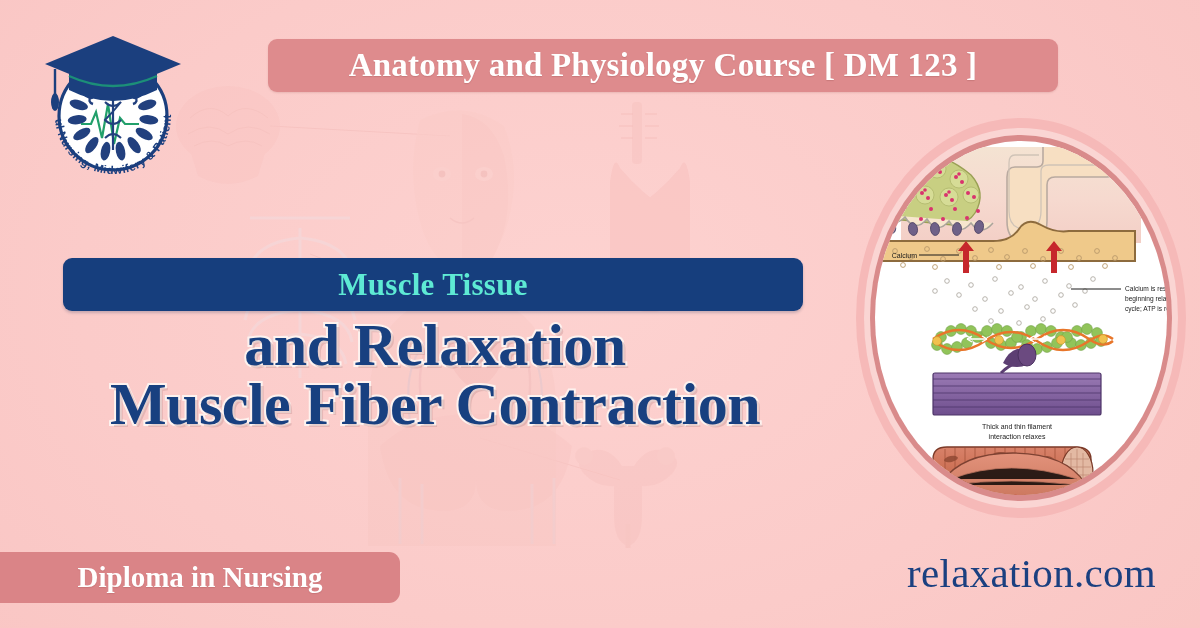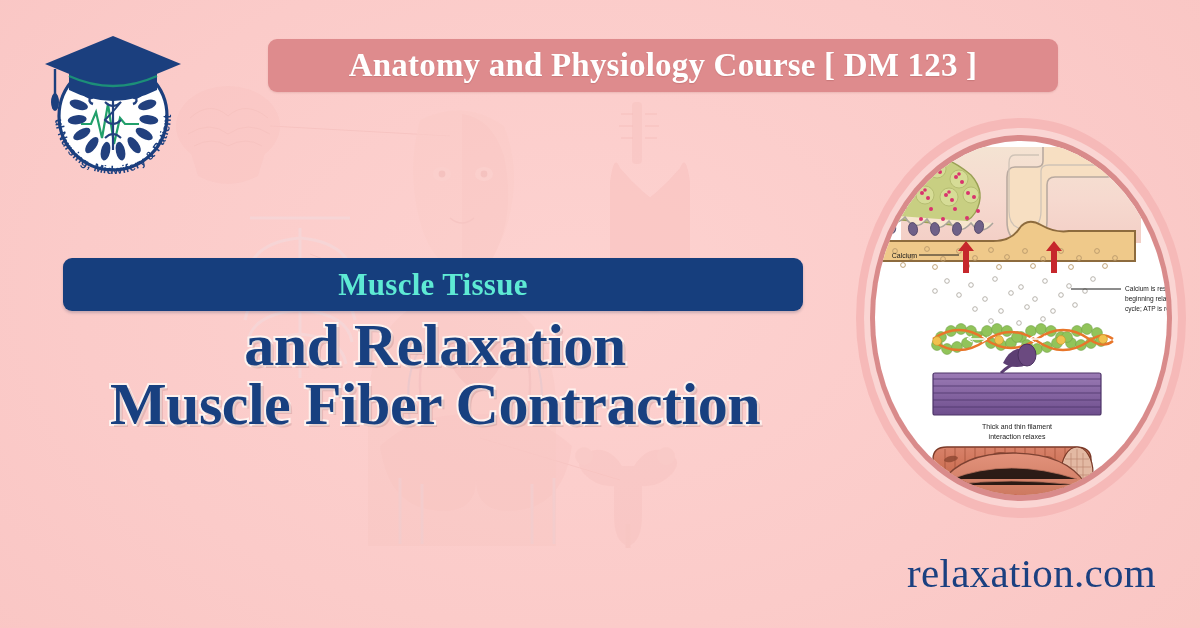--- a/index.html
+++ b/index.html
@@ -290,20 +290,23 @@
 
   <div class="subtitle-chip">
     <span class="txt">Muscle Tissue</span>
   </div>
 
   <div class="main-title">
     <span class="line">and Relaxation</span>
     <span class="line">Muscle Fiber Contraction</span>
   </div>
 
+  <div class="diploma-pill">
+    <span class="txt">Diploma in Nursing</span>
+  </div>
 
   <div class="website">relaxation.com</div>
 
   <div class="illus-wrap">
     <div class="ring-outer"></div>
     <div class="ring-mid"></div>
     <div class="ring-inner"></div>
     <div class="disc">
       <svg viewBox="0 0 292 354" xmlns="http://www.w3.org/2000/svg">
         <defs>

